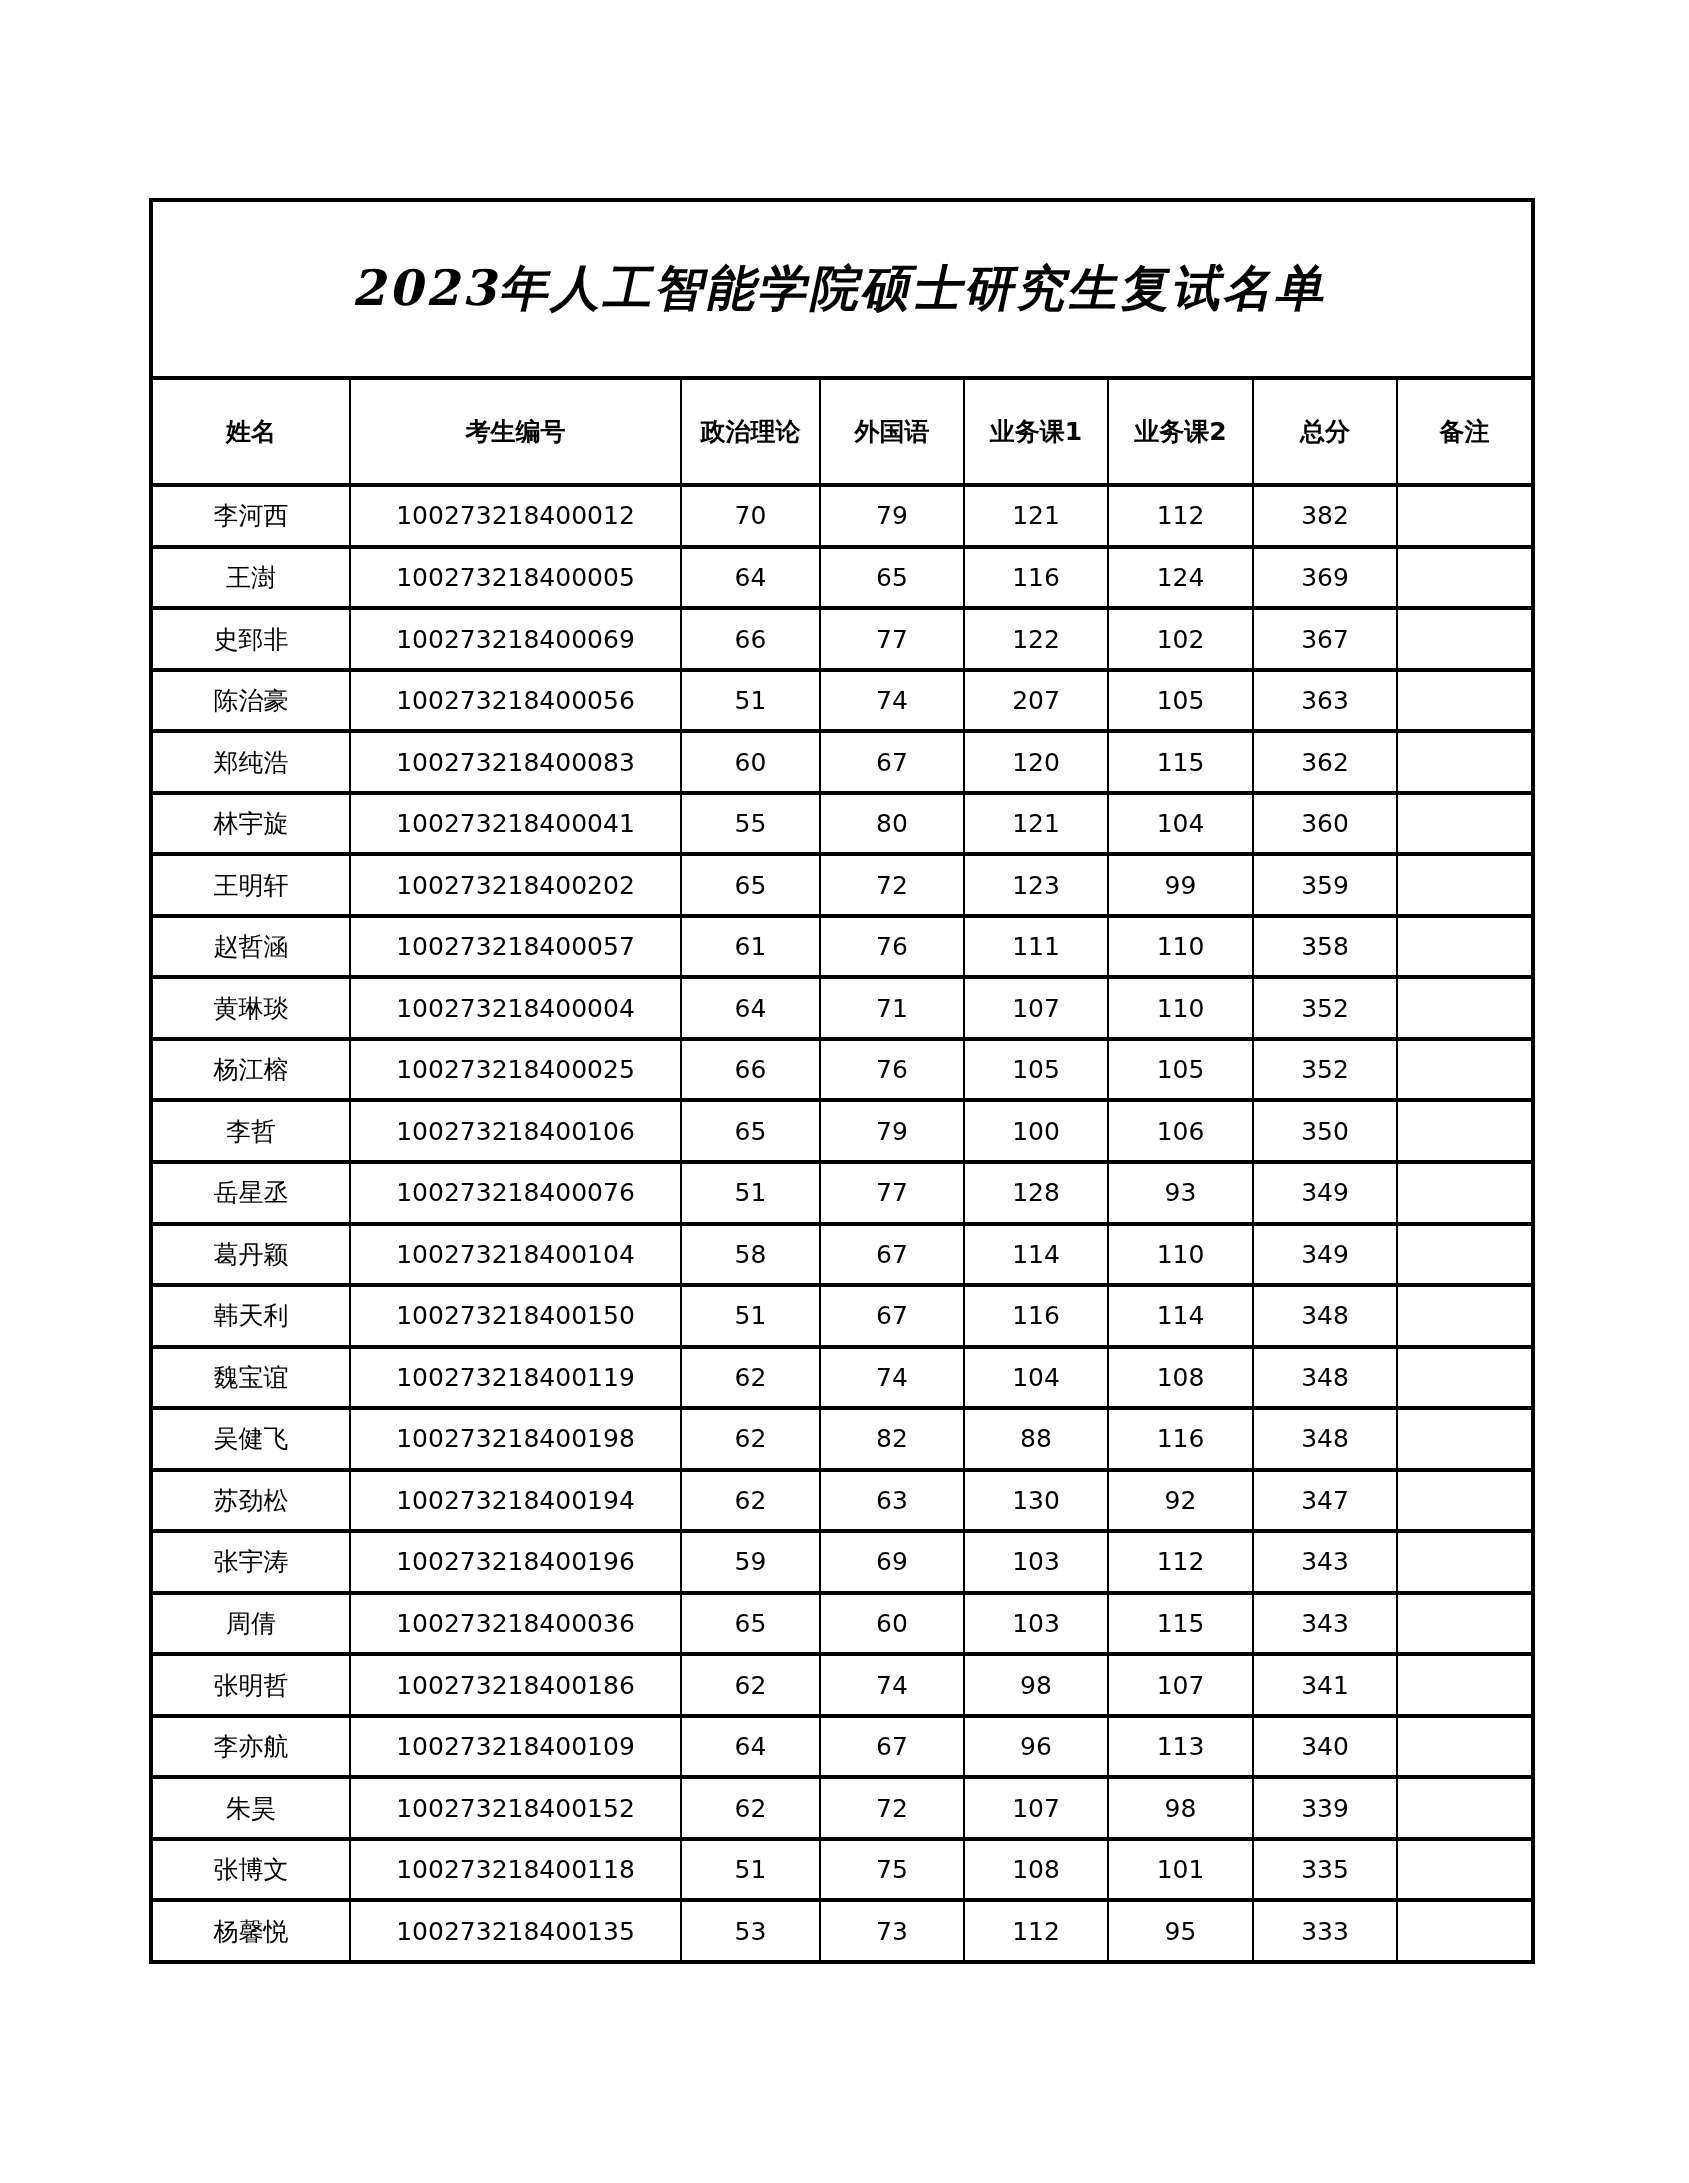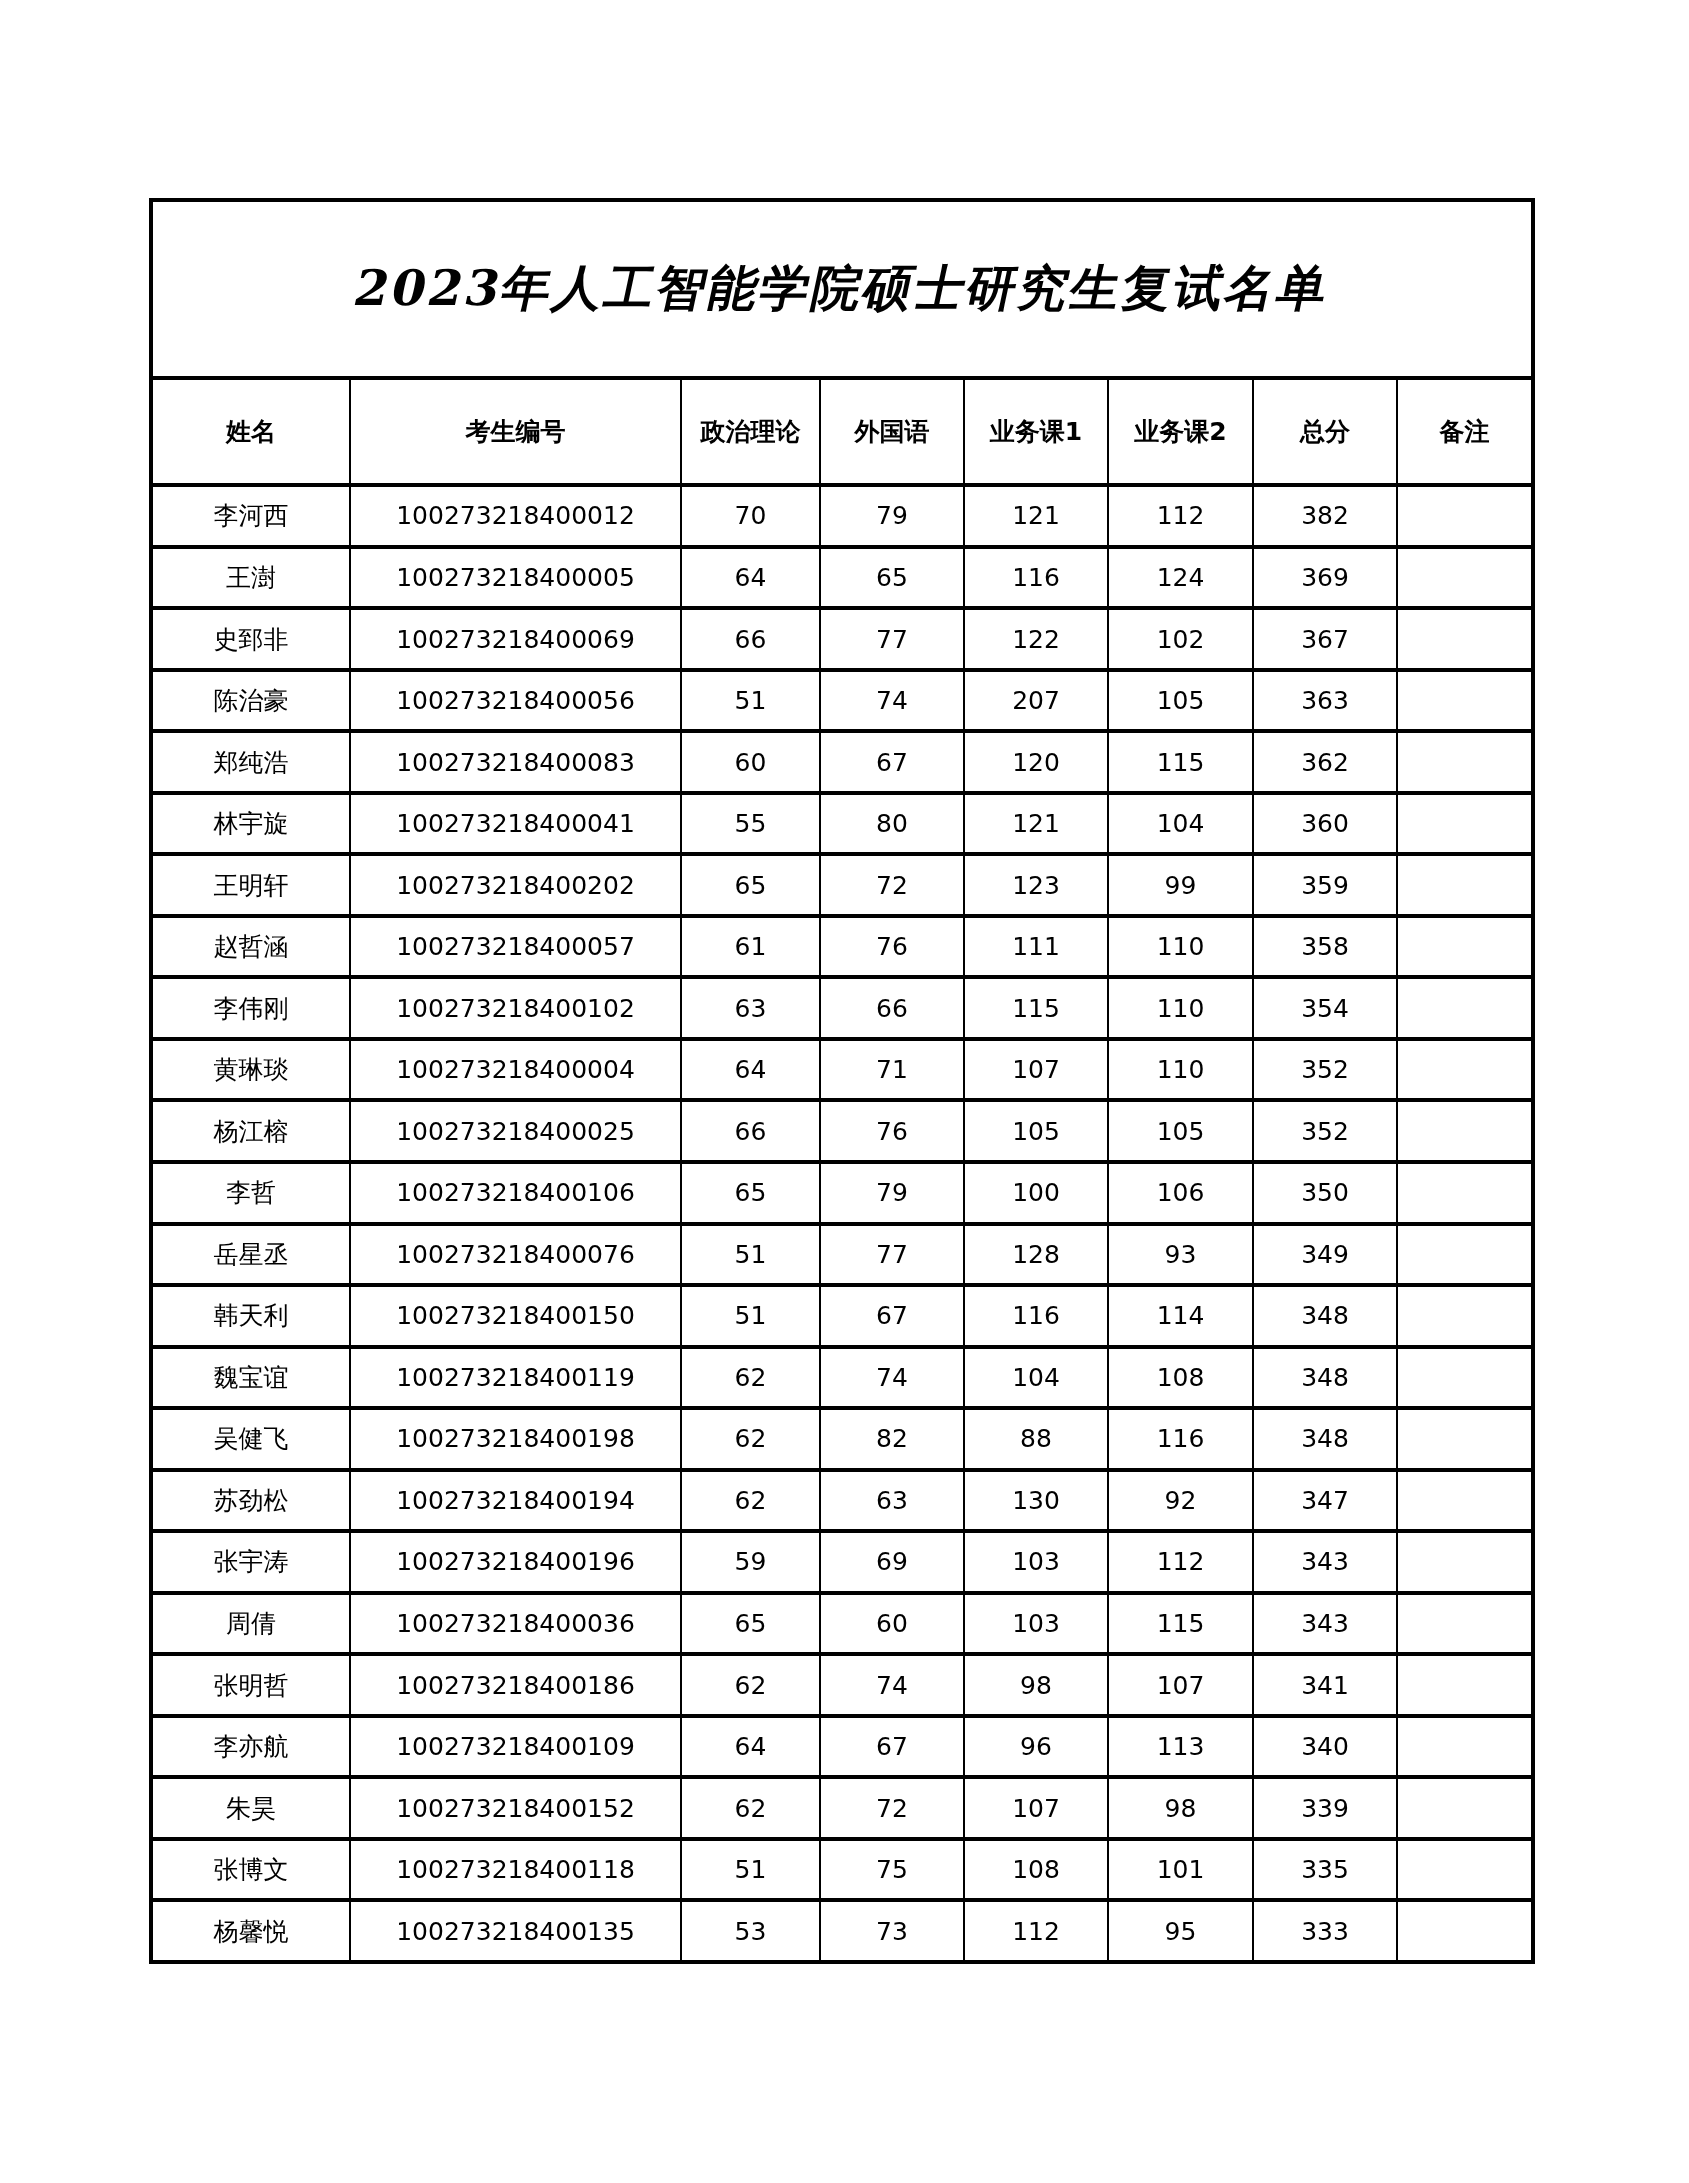--- a/index.html
+++ b/index.html
@@ -168,30 +168,20 @@
           <td class="cell cell-name">赵哲涵</td>
           <td class="cell cell-candidate-id">100273218400057</td>
           <td class="cell cell-politics">61</td>
           <td class="cell cell-foreign-language">76</td>
           <td class="cell cell-course1">111</td>
           <td class="cell cell-course2">110</td>
           <td class="cell cell-total-score">358</td>
           <td class="cell cell-remark"></td>
         </tr>
         <tr class="body-row">
-          <td class="cell cell-name">李伟刚</td>
-          <td class="cell cell-candidate-id">100273218400102</td>
-          <td class="cell cell-politics">63</td>
-          <td class="cell cell-foreign-language">66</td>
-          <td class="cell cell-course1">115</td>
-          <td class="cell cell-course2">110</td>
-          <td class="cell cell-total-score">354</td>
-          <td class="cell cell-remark"></td>
-        </tr>
-        <tr class="body-row">
           <td class="cell cell-name">黄琳琰</td>
           <td class="cell cell-candidate-id">100273218400004</td>
           <td class="cell cell-politics">64</td>
           <td class="cell cell-foreign-language">71</td>
           <td class="cell cell-course1">107</td>
           <td class="cell cell-course2">110</td>
           <td class="cell cell-total-score">352</td>
           <td class="cell cell-remark"></td>
         </tr>
         <tr class="body-row">
@@ -218,20 +208,30 @@
           <td class="cell cell-name">岳星丞</td>
           <td class="cell cell-candidate-id">100273218400076</td>
           <td class="cell cell-politics">51</td>
           <td class="cell cell-foreign-language">77</td>
           <td class="cell cell-course1">128</td>
           <td class="cell cell-course2">93</td>
           <td class="cell cell-total-score">349</td>
           <td class="cell cell-remark"></td>
         </tr>
         <tr class="body-row">
+          <td class="cell cell-name">葛丹颖</td>
+          <td class="cell cell-candidate-id">100273218400104</td>
+          <td class="cell cell-politics">58</td>
+          <td class="cell cell-foreign-language">67</td>
+          <td class="cell cell-course1">114</td>
+          <td class="cell cell-course2">110</td>
+          <td class="cell cell-total-score">349</td>
+          <td class="cell cell-remark"></td>
+        </tr>
+        <tr class="body-row">
           <td class="cell cell-name">韩天利</td>
           <td class="cell cell-candidate-id">100273218400150</td>
           <td class="cell cell-politics">51</td>
           <td class="cell cell-foreign-language">67</td>
           <td class="cell cell-course1">116</td>
           <td class="cell cell-course2">114</td>
           <td class="cell cell-total-score">348</td>
           <td class="cell cell-remark"></td>
         </tr>
         <tr class="body-row">

